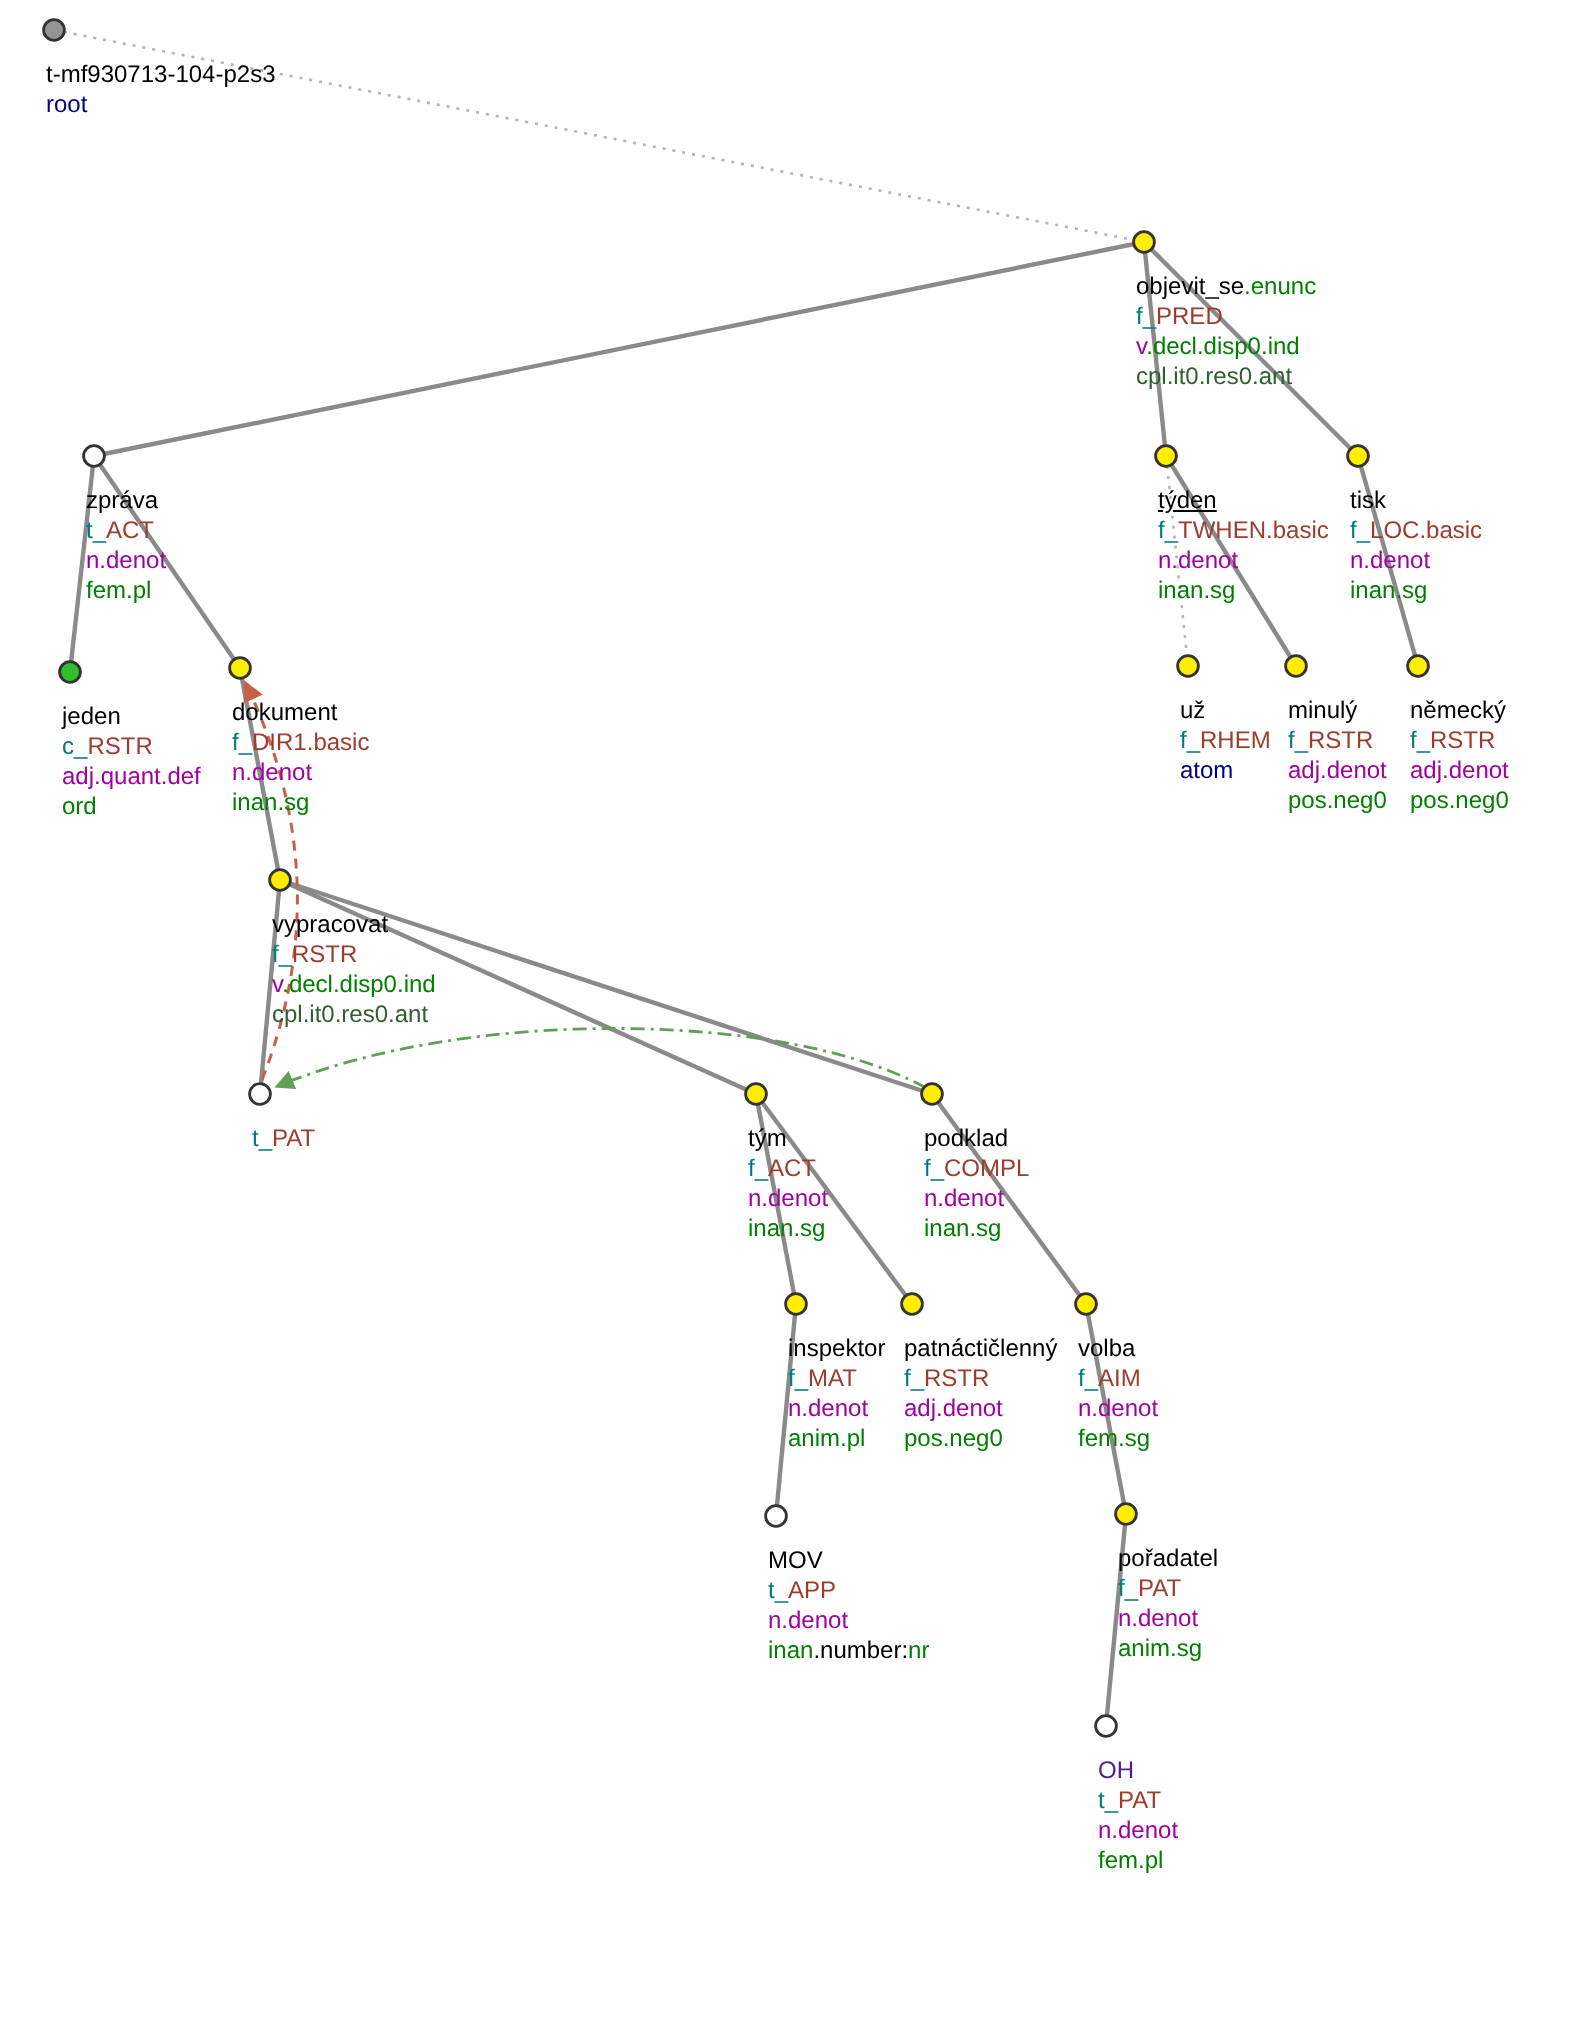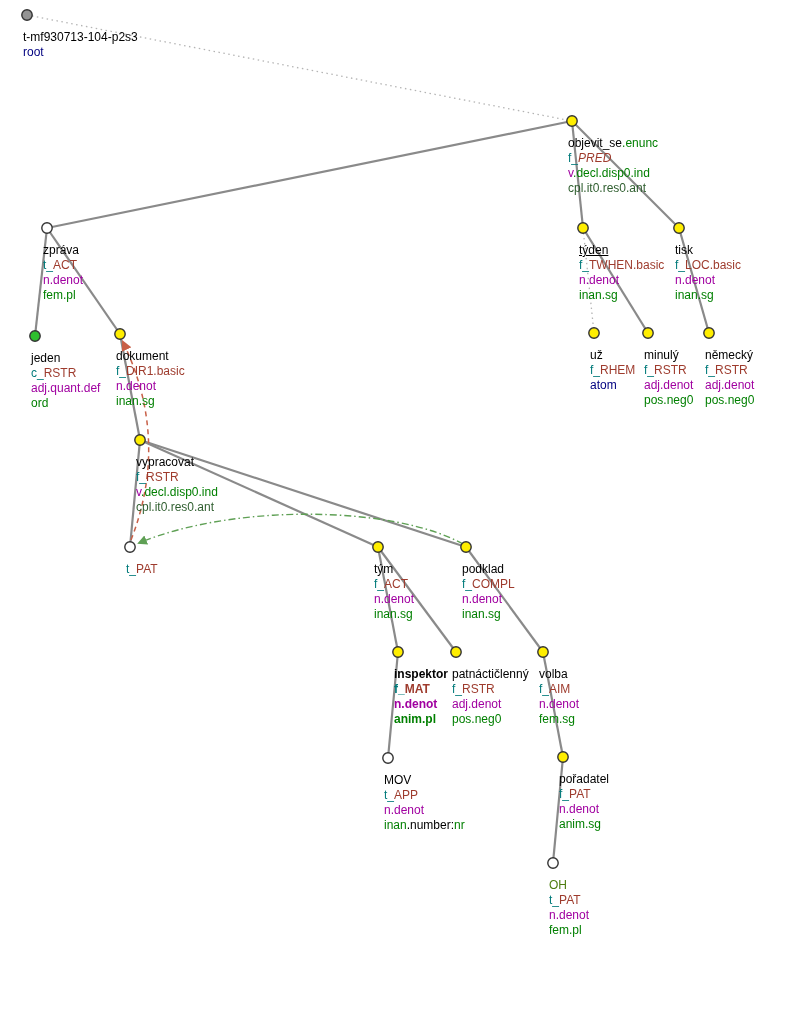--- a/index.html
+++ b/index.html
@@ -76,21 +76,21 @@
         <circle cx="553" cy="863" r="5.2" fill="#ffffff" stroke="#333333" class="tree-node"></circle>
       </g>
   </svg>
   <div id="labels">
       <div class="label" style="left: 23px; top: 26px;">
         <div class="lline"><span style="color: rgb(0, 0, 0);">t-mf930713-104-p2s3</span></div>
         <div class="lline"><span style="color: rgb(0, 0, 128);">root</span></div>
       </div>
       <div class="label" style="left: 568px; top: 132px;">
         <div class="lline"><span style="color: rgb(0, 0, 0);">objevit_se</span><span style="color: rgb(0, 127, 0);">.enunc</span></div>
-        <div class="lline"><span style="color: rgb(0, 122, 122);">f_</span><span style="color: rgb(158, 59, 45); font-style: italic;">PRED</span></div>
+        <div class="lline"><span style="color: rgb(0, 122, 122);">f_</span><span style="color: rgb(158, 59, 45);">PRED</span></div>
         <div class="lline"><span style="color: rgb(160, 0, 160);">v</span><span style="color: rgb(0, 127, 0);">.decl.disp0.ind</span></div>
         <div class="lline"><span style="color: rgb(47, 94, 47);">cpl.it0.res0.ant</span></div>
       </div>
       <div class="label" style="left: 43px; top: 239px;">
         <div class="lline"><span style="color: rgb(0, 0, 0);">zpráva</span></div>
         <div class="lline"><span style="color: rgb(0, 122, 122);">t_</span><span style="color: rgb(158, 59, 45);">ACT</span></div>
         <div class="lline"><span style="color: rgb(160, 0, 160);">n.denot</span></div>
         <div class="lline"><span style="color: rgb(0, 127, 0);">fem.pl</span></div>
       </div>
       <div class="label" style="left: 579px; top: 239px;">
@@ -148,21 +148,21 @@
         <div class="lline"><span style="color: rgb(0, 122, 122);">f_</span><span style="color: rgb(158, 59, 45);">ACT</span></div>
         <div class="lline"><span style="color: rgb(160, 0, 160);">n.denot</span></div>
         <div class="lline"><span style="color: rgb(0, 127, 0);">inan.sg</span></div>
       </div>
       <div class="label" style="left: 462px; top: 558px;">
         <div class="lline"><span style="color: rgb(0, 0, 0);">podklad</span></div>
         <div class="lline"><span style="color: rgb(0, 122, 122);">f_</span><span style="color: rgb(158, 59, 45);">COMPL</span></div>
         <div class="lline"><span style="color: rgb(160, 0, 160);">n.denot</span></div>
         <div class="lline"><span style="color: rgb(0, 127, 0);">inan.sg</span></div>
       </div>
-      <div class="label" style="left: 394px; top: 663px; font-weight: bold;">
+      <div class="label" style="left: 394px; top: 663px;">
         <div class="lline"><span style="color: rgb(0, 0, 0);">inspektor</span></div>
         <div class="lline"><span style="color: rgb(0, 122, 122);">f_</span><span style="color: rgb(158, 59, 45);">MAT</span></div>
         <div class="lline"><span style="color: rgb(160, 0, 160);">n.denot</span></div>
         <div class="lline"><span style="color: rgb(0, 127, 0);">anim.pl</span></div>
       </div>
       <div class="label" style="left: 452px; top: 663px;">
         <div class="lline"><span style="color: rgb(0, 0, 0);">patnáctičlenný</span></div>
         <div class="lline"><span style="color: rgb(0, 122, 122);">f_</span><span style="color: rgb(158, 59, 45);">RSTR</span></div>
         <div class="lline"><span style="color: rgb(160, 0, 160);">adj.denot</span></div>
         <div class="lline"><span style="color: rgb(0, 127, 0);">pos.neg0</span></div>
@@ -179,19 +179,19 @@
         <div class="lline"><span style="color: rgb(160, 0, 160);">n.denot</span></div>
         <div class="lline"><span style="color: rgb(0, 127, 0);">inan</span><span style="color: rgb(0, 0, 0);">.number:</span><span style="color: rgb(0, 127, 0);">nr</span></div>
       </div>
       <div class="label" style="left: 559px; top: 768px;">
         <div class="lline"><span style="color: rgb(0, 0, 0);">pořadatel</span></div>
         <div class="lline"><span style="color: rgb(0, 122, 122);">f_</span><span style="color: rgb(158, 59, 45);">PAT</span></div>
         <div class="lline"><span style="color: rgb(160, 0, 160);">n.denot</span></div>
         <div class="lline"><span style="color: rgb(0, 127, 0);">anim.sg</span></div>
       </div>
       <div class="label" style="left: 549px; top: 874px;">
-        <div class="lline"><span style="color: #4d7c0f;">OH</span></div>
+        <div class="lline"><span style="color: #4c1d95;">OH</span></div>
         <div class="lline"><span style="color: rgb(0, 122, 122);">t_</span><span style="color: rgb(158, 59, 45);">PAT</span></div>
         <div class="lline"><span style="color: rgb(160, 0, 160);">n.denot</span></div>
         <div class="lline"><span style="color: rgb(0, 127, 0);">fem.pl</span></div>
       </div>
     </div>
 </div>
 
 </body></html>

